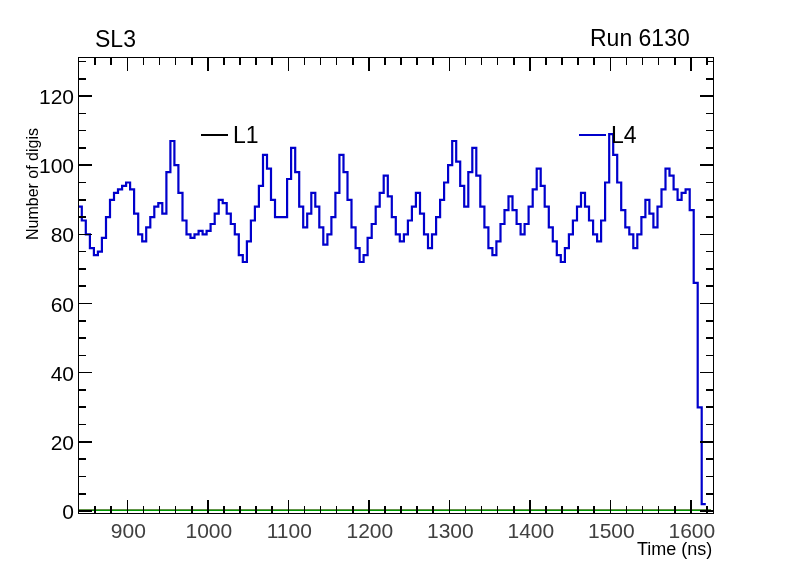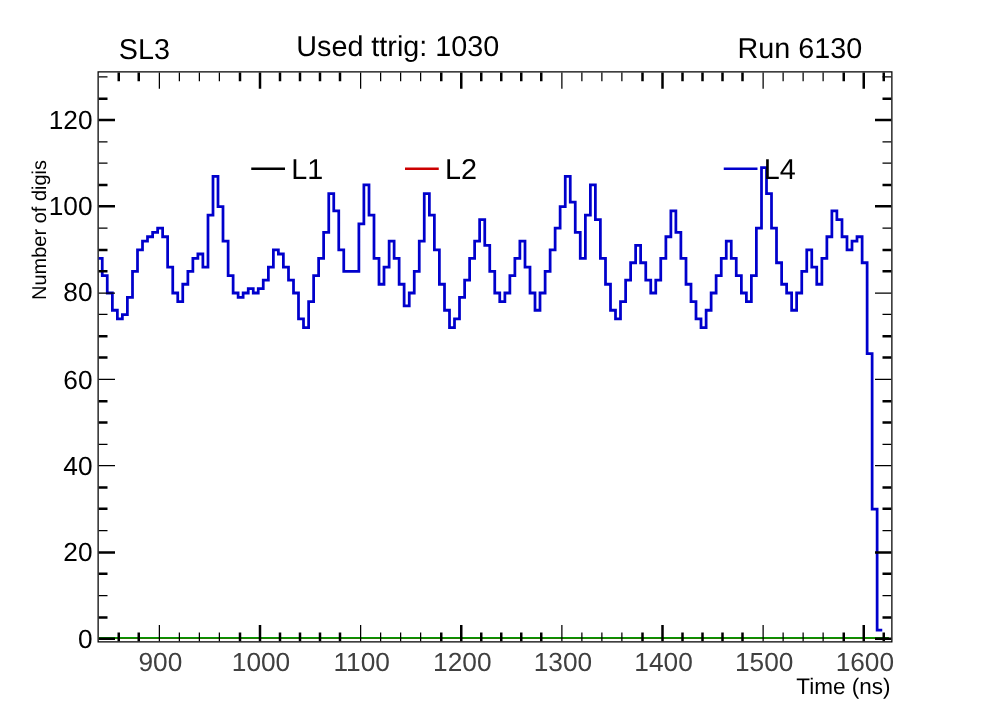--- a/index.html
+++ b/index.html
@@ -48,21 +48,20 @@
   .leg-text{font-size:23px;color:#000;line-height:1;}
 
   svg{display:block;}
 </style>
 </head>
 <body>
 
 <div id="root">
 
   <div class="toptext" id="sl-label">SL3</div>
-  <div class="toptext" id="ttrig-label">Used ttrig: 1030</div>
   <div class="toptext" id="run-label">Run 6130</div>
 
   <div id="ylabel">Number of digis</div>
 
   <div id="ytick-labels">
       <div class="ylab" style="top: 512px;">0</div>
       <div class="ylab" style="top: 442.84px;">20</div>
       <div class="ylab" style="top: 373.679px; text-align: center;">40</div>
       <div class="ylab" style="top: 304.519px;">60</div>
       <div class="ylab" style="top: 235.359px;">80</div>
@@ -222,23 +221,19 @@
       <polyline id="series-l2" fill="none" stroke-width="2.4" stroke="#cc0000" points="0.0,453.0 632.0,453.0"></polyline>
       <polyline id="series-l3" fill="none" stroke-width="3" stroke="#009900" points="0.0,453.0 632.0,453.0"></polyline>
       <polyline id="series-l4" fill="none" stroke-width="2.2" stroke="#0000cc" points="-1.2,148.7 -1.2,148.7 2.8,148.7 2.8,162.5 6.8,162.5 6.8,176.4 10.9,176.4 10.9,190.2 14.9,190.2 14.9,197.1 18.9,197.1 18.9,193.6 22.9,193.6 22.9,179.8 27.0,179.8 27.0,159.1 31.0,159.1 31.0,141.8 35.0,141.8 35.0,134.9 39.0,134.9 39.0,131.4 43.1,131.4 43.1,127.9 47.1,127.9 47.1,124.5 51.1,124.5 51.1,131.4 55.1,131.4 55.1,155.6 59.2,155.6 59.2,176.4 63.2,176.4 63.2,183.3 67.2,183.3 67.2,169.4 71.3,169.4 71.3,159.1 75.3,159.1 75.3,148.7 79.3,148.7 79.3,145.2 83.3,145.2 83.3,155.6 87.4,155.6 87.4,114.1 91.4,114.1 91.4,83.0 95.4,83.0 95.4,107.2 99.4,107.2 99.4,134.9 103.5,134.9 103.5,162.5 107.5,162.5 107.5,176.4 111.5,176.4 111.5,179.8 115.5,179.8 115.5,176.4 119.6,176.4 119.6,172.9 123.6,172.9 123.6,176.4 127.6,176.4 127.6,172.9 131.6,172.9 131.6,166.0 135.7,166.0 135.7,155.6 139.7,155.6 139.7,141.8 143.7,141.8 143.7,145.2 147.7,145.2 147.7,155.6 151.8,155.6 151.8,166.0 155.8,166.0 155.8,176.4 159.8,176.4 159.8,197.1 163.8,197.1 163.8,204.0 167.9,204.0 167.9,183.3 171.9,183.3 171.9,162.5 175.9,162.5 175.9,148.7 179.9,148.7 179.9,127.9 184.0,127.9 184.0,96.8 188.0,96.8 188.0,110.7 192.0,110.7 192.0,141.8 196.0,141.8 196.0,159.1 200.1,159.1 200.1,159.1 204.1,159.1 204.1,159.1 208.1,159.1 208.1,121.0 212.1,121.0 212.1,89.9 216.2,89.9 216.2,114.1 220.2,114.1 220.2,148.7 224.2,148.7 224.2,169.4 228.2,169.4 228.2,155.6 232.3,155.6 232.3,134.9 236.3,134.9 236.3,148.7 240.3,148.7 240.3,169.4 244.3,169.4 244.3,186.7 248.4,186.7 248.4,176.4 252.4,176.4 252.4,159.1 256.4,159.1 256.4,134.9 260.4,134.9 260.4,96.8 264.5,96.8 264.5,114.1 268.5,114.1 268.5,141.8 272.5,141.8 272.5,169.4 276.6,169.4 276.6,190.2 280.6,190.2 280.6,204.0 284.6,204.0 284.6,197.1 288.6,197.1 288.6,179.8 292.7,179.8 292.7,166.0 296.7,166.0 296.7,148.7 300.7,148.7 300.7,134.9 304.7,134.9 304.7,117.6 308.8,117.6 308.8,138.3 312.8,138.3 312.8,159.1 316.8,159.1 316.8,176.4 320.8,176.4 320.8,183.3 324.9,183.3 324.9,176.4 328.9,176.4 328.9,162.5 332.9,162.5 332.9,148.7 336.9,148.7 336.9,134.9 341.0,134.9 341.0,155.6 345.0,155.6 345.0,176.4 349.0,176.4 349.0,190.2 353.0,190.2 353.0,176.4 357.1,176.4 357.1,159.1 361.1,159.1 361.1,141.8 365.1,141.8 365.1,124.5 369.1,124.5 369.1,107.2 373.2,107.2 373.2,83.0 377.2,83.0 377.2,103.7 381.2,103.7 381.2,127.9 385.2,127.9 385.2,148.7 389.3,148.7 389.3,114.1 393.3,114.1 393.3,89.9 397.3,89.9 397.3,117.6 401.3,117.6 401.3,148.7 405.4,148.7 405.4,169.4 409.4,169.4 409.4,190.2 413.4,190.2 413.4,197.1 417.4,197.1 417.4,183.3 421.5,183.3 421.5,166.0 425.5,166.0 425.5,152.2 429.5,152.2 429.5,138.3 433.5,138.3 433.5,152.2 437.6,152.2 437.6,166.0 441.6,166.0 441.6,176.4 445.6,176.4 445.6,166.0 449.6,166.0 449.6,148.7 453.7,148.7 453.7,131.4 457.7,131.4 457.7,110.7 461.7,110.7 461.7,127.9 465.7,127.9 465.7,148.7 469.8,148.7 469.8,169.4 473.8,169.4 473.8,183.3 477.8,183.3 477.8,197.1 481.8,197.1 481.8,204.0 485.9,204.0 485.9,190.2 489.9,190.2 489.9,176.4 493.9,176.4 493.9,162.5 498.0,162.5 498.0,148.7 502.0,148.7 502.0,134.9 506.0,134.9 506.0,148.7 510.0,148.7 510.0,162.5 514.1,162.5 514.1,176.4 518.1,176.4 518.1,183.3 522.1,183.3 522.1,162.5 526.1,162.5 526.1,124.5 530.2,124.5 530.2,76.1 534.2,76.1 534.2,96.8 538.2,96.8 538.2,124.5 542.2,124.5 542.2,152.2 546.3,152.2 546.3,169.4 550.3,169.4 550.3,176.4 554.3,176.4 554.3,190.2 558.3,190.2 558.3,176.4 562.4,176.4 562.4,159.1 566.4,159.1 566.4,141.8 570.4,141.8 570.4,155.6 574.4,155.6 574.4,169.4 578.5,169.4 578.5,148.7 582.5,148.7 582.5,131.4 586.5,131.4 586.5,110.7 590.5,110.7 590.5,117.6 594.6,117.6 594.6,131.4 598.6,131.4 598.6,141.8 602.6,141.8 602.6,134.9 606.6,134.9 606.6,131.4 610.7,131.4 610.7,152.2 614.7,152.2 614.7,224.8 618.7,224.8 618.7,349.3 622.7,349.3 622.7,446.1 626.8,446.1 626.8,NaN 630.8,NaN"></polyline>
     </svg>
 
     <div id="legend">
         <div class="leg-entry" style="left: 42px;">
           <span class="leg-line" style="background: rgb(0, 0, 0);"></span>
           <span class="leg-text">L1</span>
         </div>
-        <div class="leg-entry" style="left: 165px;">
-          <span class="leg-line" style="background: rgb(204, 0, 0);"></span>
-          <span class="leg-text">L2</span>
-        </div>
         <div class="leg-entry" style="left: 420px;">
           <span class="leg-line" style="background: rgb(0, 0, 204);"></span>
           <span class="leg-text">L4</span>
         </div>
       </div>
   </div>
 </div>
 
 </body></html>

